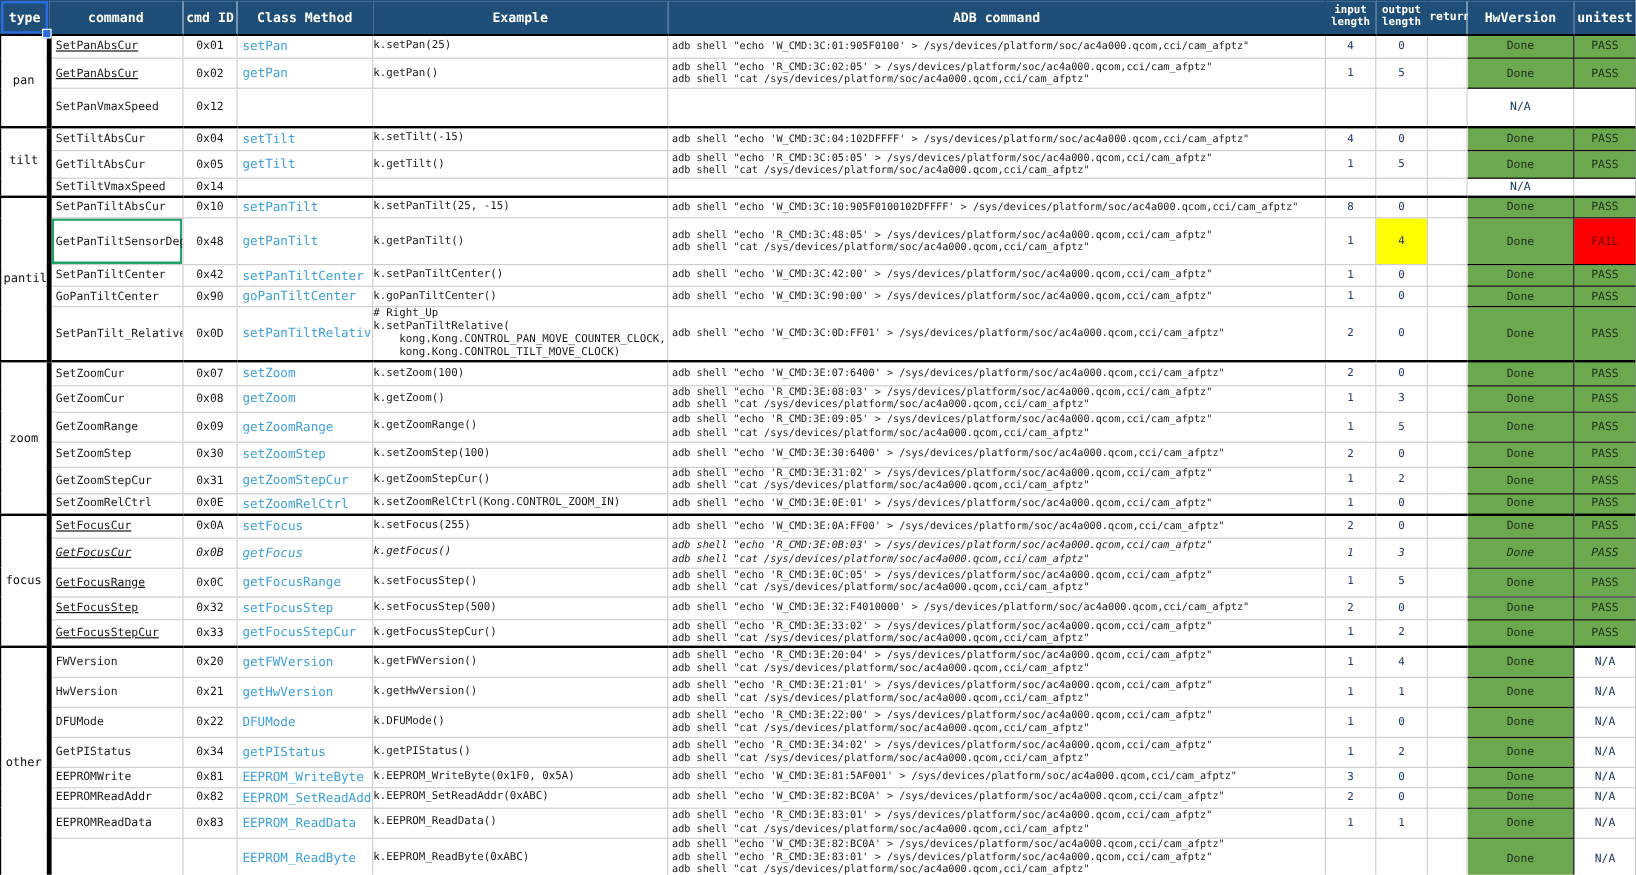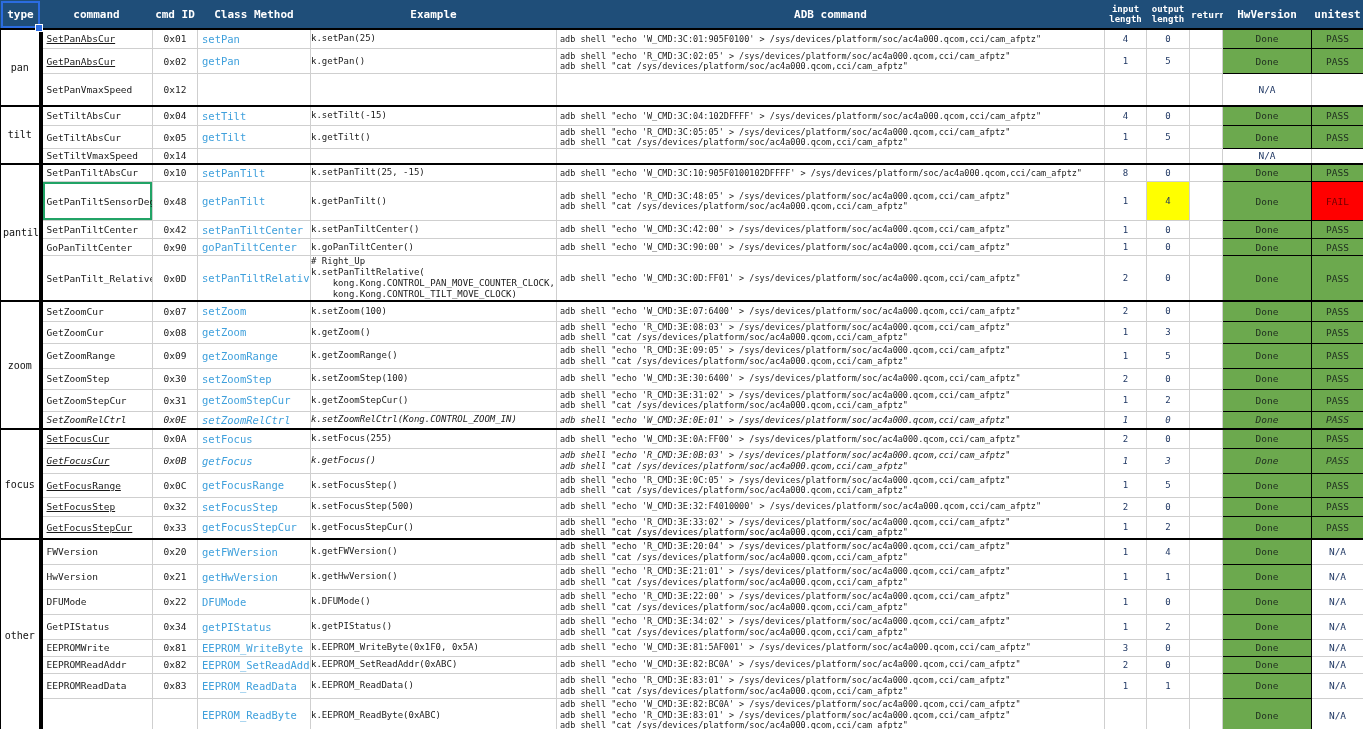--- a/index.html
+++ b/index.html
@@ -275,21 +275,21 @@
         <td class="method">getZoomStepCur</td>
         <td class="example">k.getZoomStepCur()</td>
         <td class="adb">adb shell "echo 'R_CMD:3E:31:02' &gt; /sys/devices/platform/soc/ac4a000.qcom,cci/cam_afptz"
 adb shell "cat /sys/devices/platform/soc/ac4a000.qcom,cci/cam_afptz"</td>
         <td class="num">1</td>
         <td class="num">2</td>
         <td class="ret"></td>
         <td class="impl state-done">Done</td>
         <td class="unit state-pass">PASS</td>
       </tr>
-      <tr style="height: 18px; font-style: italic;">
+      <tr style="height: 18px;">
         <td class="cmd">SetZoomRelCtrl</td>
         <td class="cid">0x0E</td>
         <td class="method">setZoomRelCtrl</td>
         <td class="example">k.setZoomRelCtrl(Kong.CONTROL_ZOOM_IN)</td>
         <td class="adb">adb shell "echo 'W_CMD:3E:0E:01' &gt; /sys/devices/platform/soc/ac4a000.qcom,cci/cam_afptz"</td>
         <td class="num">1</td>
         <td class="num">0</td>
         <td class="ret"></td>
         <td class="impl state-done">Done</td>
         <td class="unit state-pass">PASS</td>

